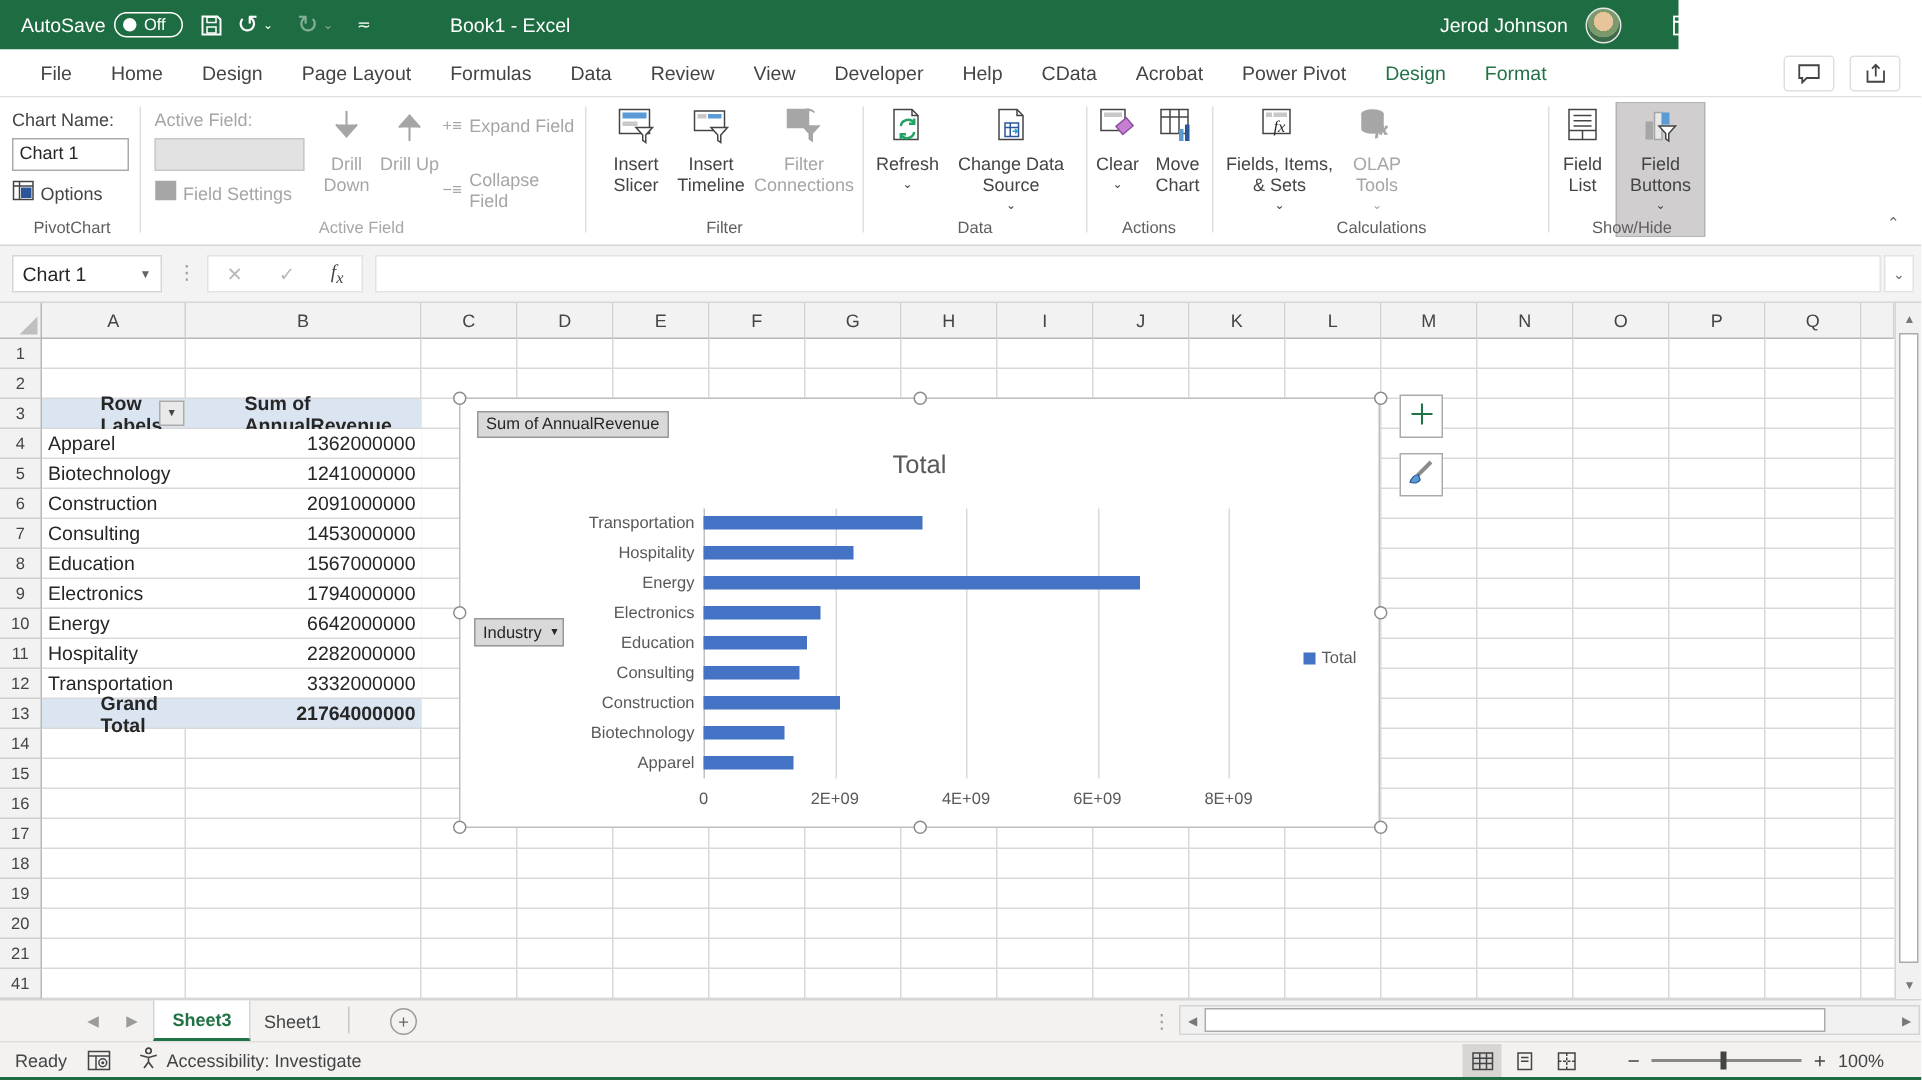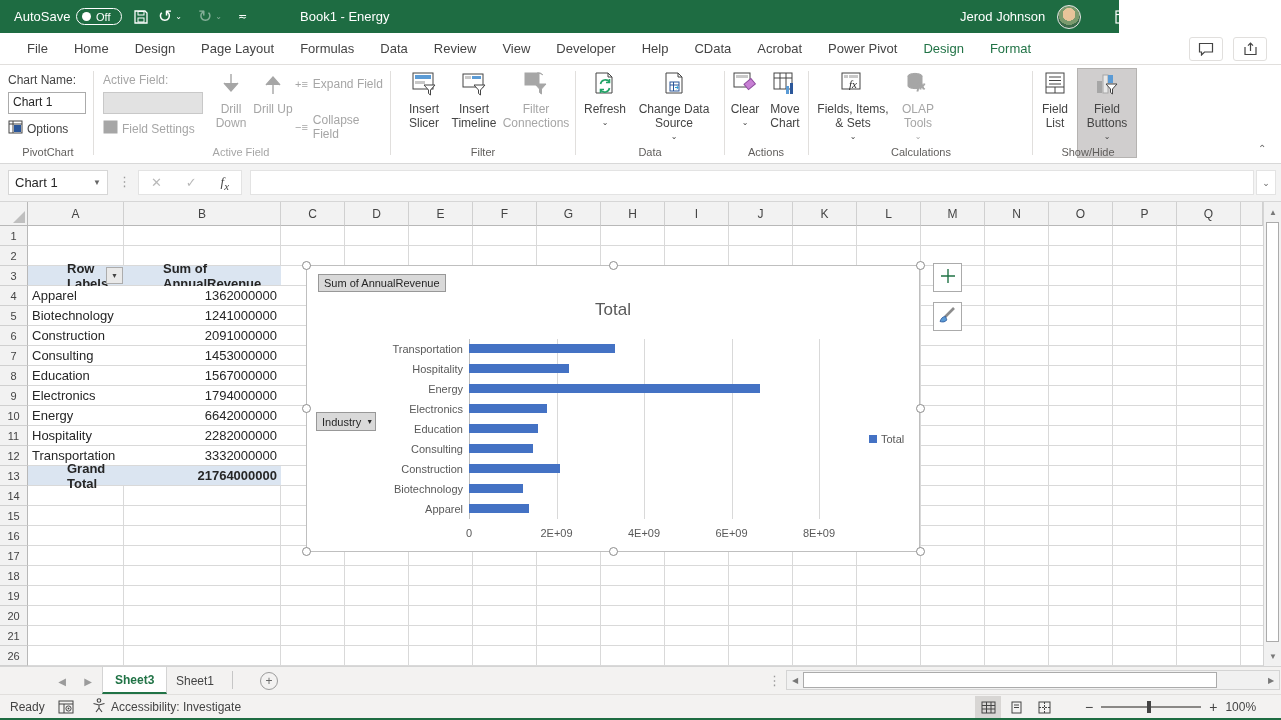--- a/index.html
+++ b/index.html
@@ -120,21 +120,21 @@
       <span style="font-size:17px;">↺</span>
       <span class="chev" style="color:#fff;margin-left:3px;">⌄</span>
     </div>
   <div class="tb-item dim" style="left:198px;">
       <span style="font-size:17px;">↻</span>
       <span class="chev" style="color:#fff;margin-left:3px;">⌄</span>
     </div>
   <div class="tb-item" style="left:238px;">
       <span style="font-size:11px;">≂</span>
     </div>
-  <div class="tb-item" style="left:300px;">Book1  -  Energy</div>
+  <div class="tb-item" style="left:300px;">Book1  -  Excel</div>
   <div class="tb-item" style="left:960px;">Jerod Johnson</div>
   <div class="tb-item" style="left:1057px;">
       <span id="avatar"></span>
     </div>
   <div class="tb-item winbtn" style="left:1100px;">
     <svg width="16" height="14" viewBox="0 0 16 14">
         <rect x="1" y="1" width="14" height="12" fill="none" stroke="#fff" stroke-width="1.2"></rect>
         <line x1="1" y1="4.5" x2="15" y2="4.5" stroke="#fff" stroke-width="1.2"></line>
         <path d="M8 11 L8 7 M6.3 8.6 L8 7 L9.7 8.6" fill="none" stroke="#fff" stroke-width="1.1"></path>
       </svg>
@@ -471,21 +471,21 @@
     <div class="rowhdr" style="top: 344px;">17</div>
     <div class="hline" style="top: 363px; width: 1235px;"></div>
     <div class="rowhdr" style="top: 364px;">18</div>
     <div class="hline" style="top: 383px; width: 1235px;"></div>
     <div class="rowhdr" style="top: 384px;">19</div>
     <div class="hline" style="top: 403px; width: 1235px;"></div>
     <div class="rowhdr" style="top: 404px;">20</div>
     <div class="hline" style="top: 423px; width: 1235px;"></div>
     <div class="rowhdr" style="top: 424px;">21</div>
     <div class="hline" style="top: 443px; width: 1235px;"></div>
-    <div class="rowhdr" style="top: 444px;">26</div>
+    <div class="rowhdr" style="top: 444px;">41</div>
     <div class="hline" style="top: 463px; width: 1235px;"></div>
     <div class="vline" style="left: 123px; height: 440px;"></div>
     <div class="vline" style="left: 280px; height: 440px;"></div>
     <div class="vline" style="left: 344px; height: 440px;"></div>
     <div class="vline" style="left: 408px; height: 440px;"></div>
     <div class="vline" style="left: 472px; height: 440px;"></div>
     <div class="vline" style="left: 536px; height: 440px;"></div>
     <div class="vline" style="left: 600px; height: 440px;"></div>
     <div class="vline" style="left: 664px; height: 440px;"></div>
     <div class="vline" style="left: 728px; height: 440px;"></div>

